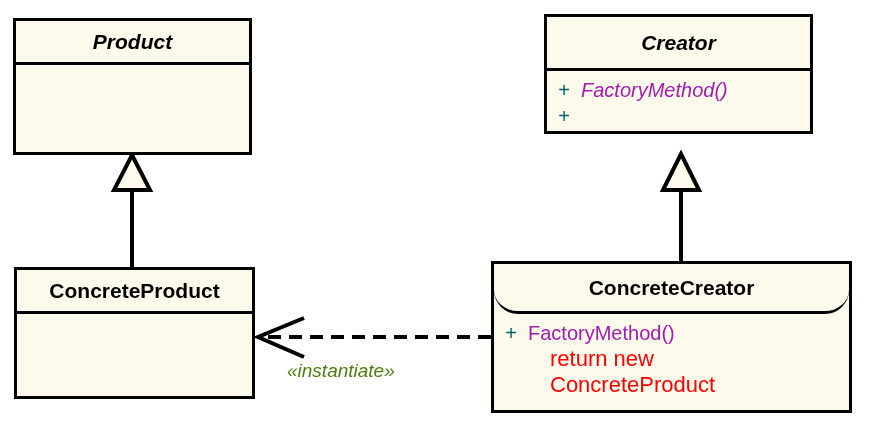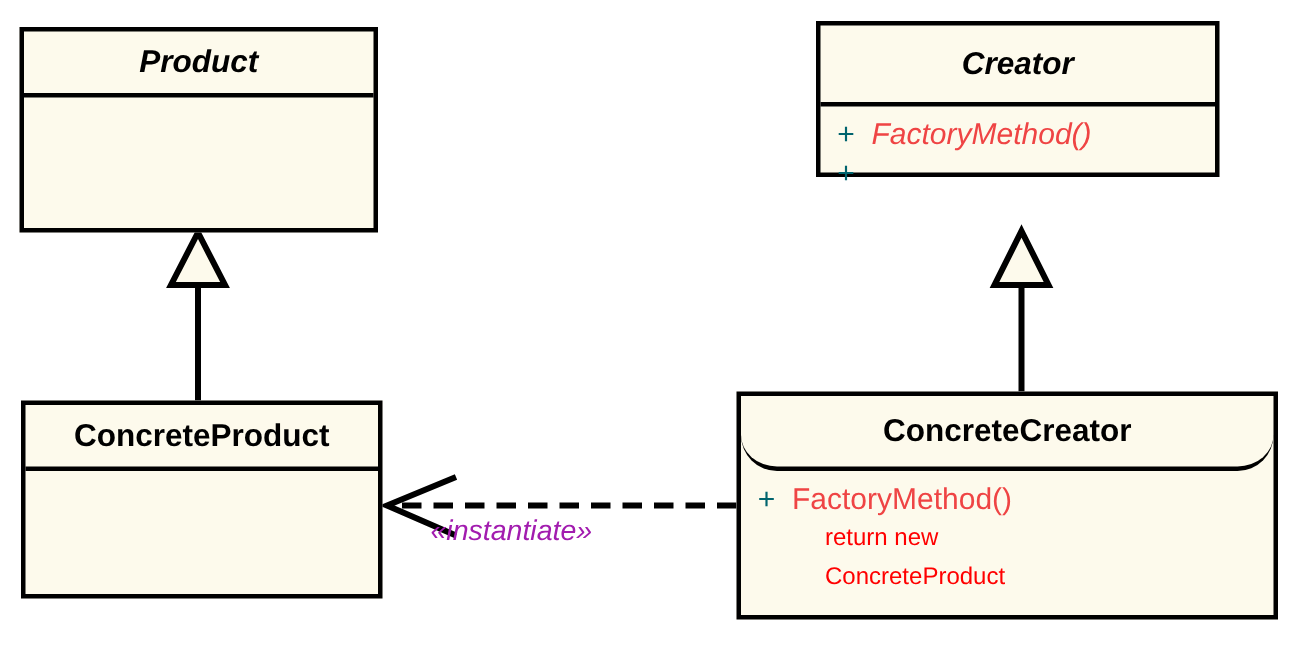--- a/index.html
+++ b/index.html
@@ -68,38 +68,38 @@
     white-space: nowrap;
   }
   .member-visibility {
     width: 34px;
     text-align: center;
     flex: 0 0 34px;
     color: #00646e;
     font-weight: normal;
   }
   .member-label {
-    color: #ef4444;
+    color: #a21caf;
   }
   .member-label.abstract {
     font-style: italic;
   }
   .member-note {
-    font-size: 16px;
+    font-size: 22px;
     line-height: 26px;
     color: #ff0000;
     white-space: nowrap;
     padding-left: 56px;
   }
 
   
   #class-product       { left: 13px;  top: 18px;  width: 239px; height: 137px; }
   #class-product .class-name-compartment { height: 44px; }
 
-  #class-creator       { left: 544px; top: 14px;  width: 269px; height: 104px; }
+  #class-creator       { left: 544px; top: 14px;  width: 269px; height: 120px; }
   #class-creator .class-name-compartment { height: 54px; }
 
   #class-concreteproduct { left: 14px;  top: 267px; width: 241px; height: 132px; }
   #class-concreteproduct .class-name-compartment { height: 44px; }
 
   #class-concretecreator { left: 491px; top: 261px; width: 361px; height: 152px; }
   #class-concretecreator .class-name-compartment { height: 50px; border-radius: 24px; }
 
   
   #connectors {
@@ -108,24 +108,24 @@
     top: 0;
     width: 874px;
     height: 431px;
     pointer-events: none;
   }
 
   
   #instantiate-label {
     position: absolute;
     left: 287px;
-    top: 344px;
+    top: 360px;
     font-size: 19px;
     font-style: italic;
-    color: #a21caf;
+    color: #4d7c0f;
     white-space: nowrap;
     letter-spacing: 0px;
     text-align: center;
   }
 </style>
 </head>
 <body>
 
 <div id="diagram-canvas">
 

